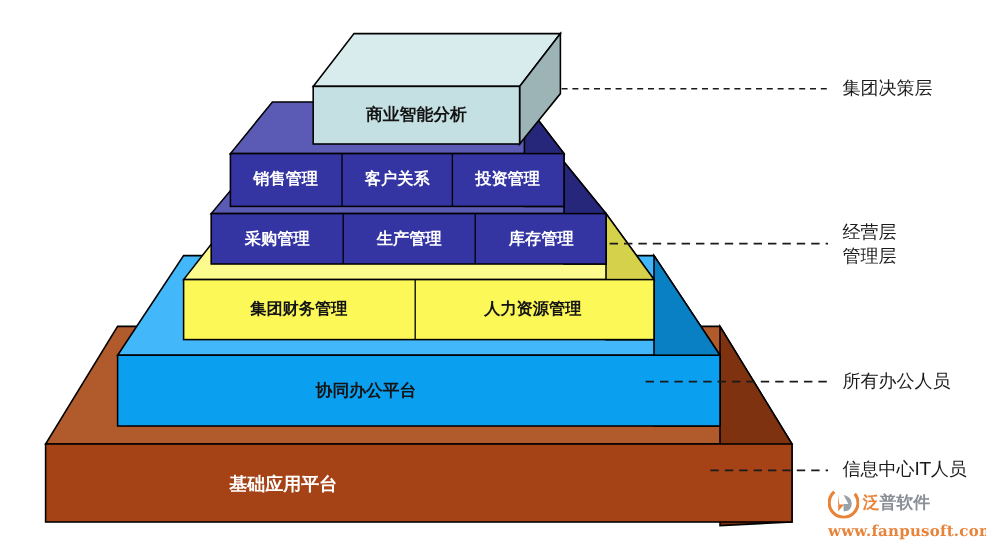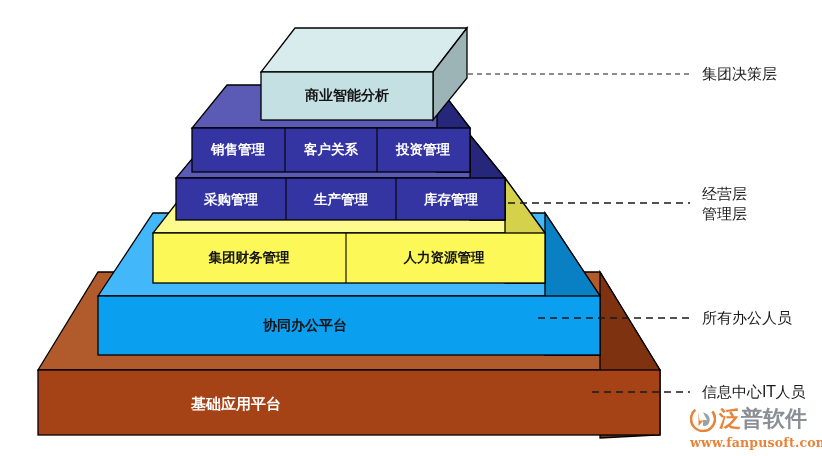--- a/index.html
+++ b/index.html
@@ -23,21 +23,21 @@
   .leader{stroke:#1a1a1a;stroke-width:1.4;stroke-dasharray:7 5;fill:none;}
   .leader.fine{stroke-width:1.2;stroke-dasharray:5 4;}
   .edge{stroke:#000000;stroke-width:1.3;}
   .edge-thin{stroke:#000000;stroke-width:1.1;}
   
   #logo{position:absolute;left:690px;top:404px;width:126px;height:48px;}
   .logo-row{display:flex;align-items:center;gap:3px;height:30px;}
   .logo-mark{width:26px;height:26px;position:relative;flex:0 0 auto;}
   .logo-word{
     font-family:"DejaVu Sans","Liberation Sans",sans-serif;
-    font-size:22px;font-weight:bold;letter-spacing:0px;
+    font-size:14px;font-weight:bold;letter-spacing:0px;
     color:#8a8f96;line-height:26px;white-space:nowrap;
   }
   .logo-word .o{color:#e8833a;}
   .logo-url{
     font-family:"DejaVu Serif","Liberation Serif",serif;
     font-size:12.5px;font-weight:bold;color:#e8833a;
     letter-spacing:0.2px;margin-top:1px;text-align:center;white-space:nowrap;
   }
 </style>
 </head>

